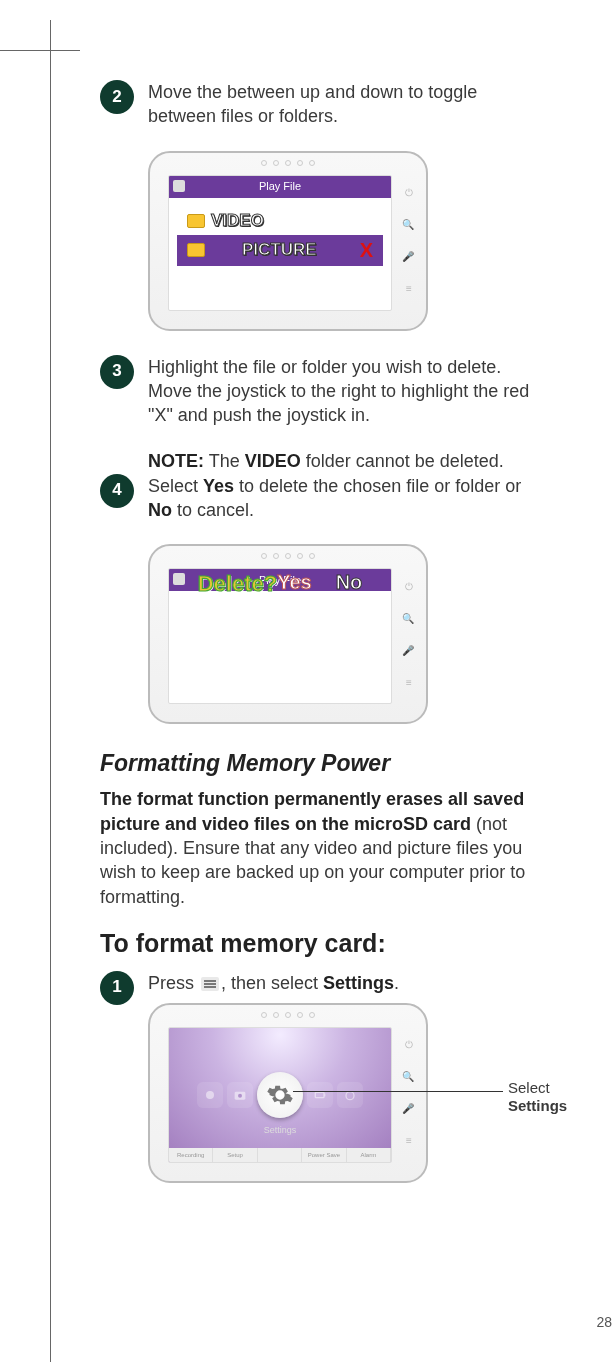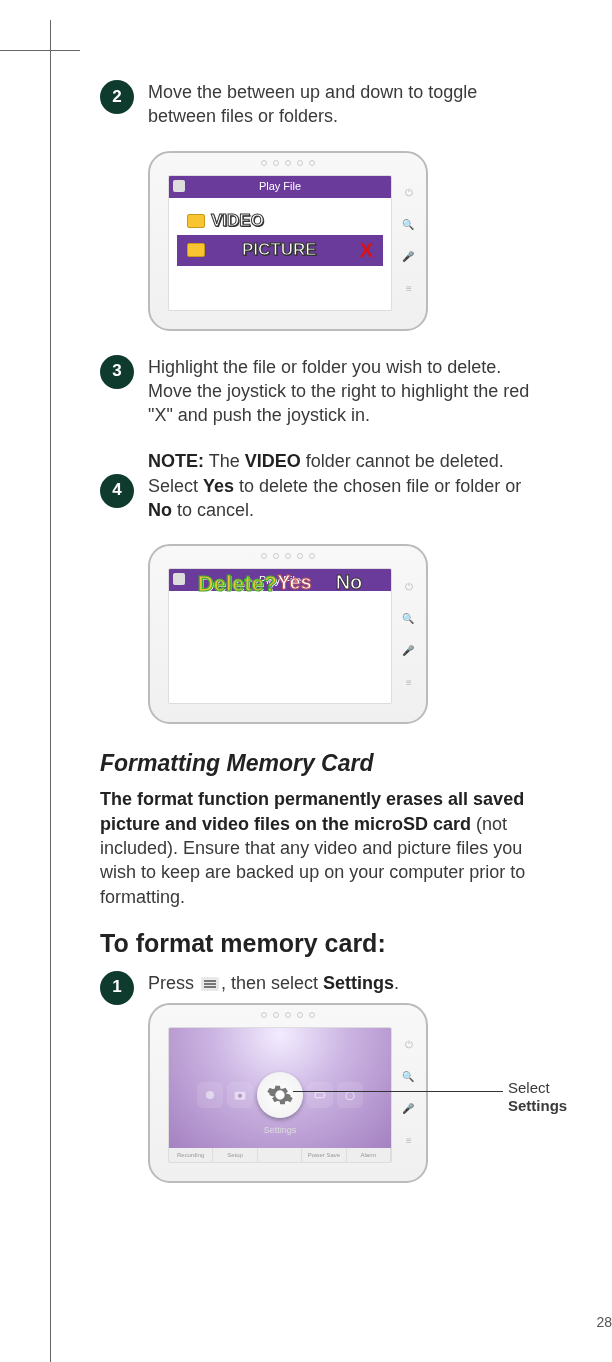--- a/index.html
+++ b/index.html
@@ -235,21 +235,21 @@
     <div class="dlg">
       <div class="q">Delete?</div>
       <div class="yn">
         <span class="sel">Yes</span>
         <span>No</span>
       </div>
     </div>
   </div>
 </div>
 
-<h2 class="section">Formatting Memory Card</h2>
+<h2 class="section">Formatting Memory Power</h2>
 <p class="bodytext">
   <b>The format function permanently erases all saved picture and video files on the microSD card</b><span> (not included). Ensure that any video and picture files you wish to keep are backed up on your computer prior to formatting.</span>
 </p>
 
 <p class="subhead">To format memory card:</p>
 
 <div class="step" style="margin-bottom:8px;">
   <div class="badge">1</div>
   <div class="step-text">
     <span>Press </span><span class="menu-icon"></span><span>, then select </span><b>Settings</b><span>.</span>

